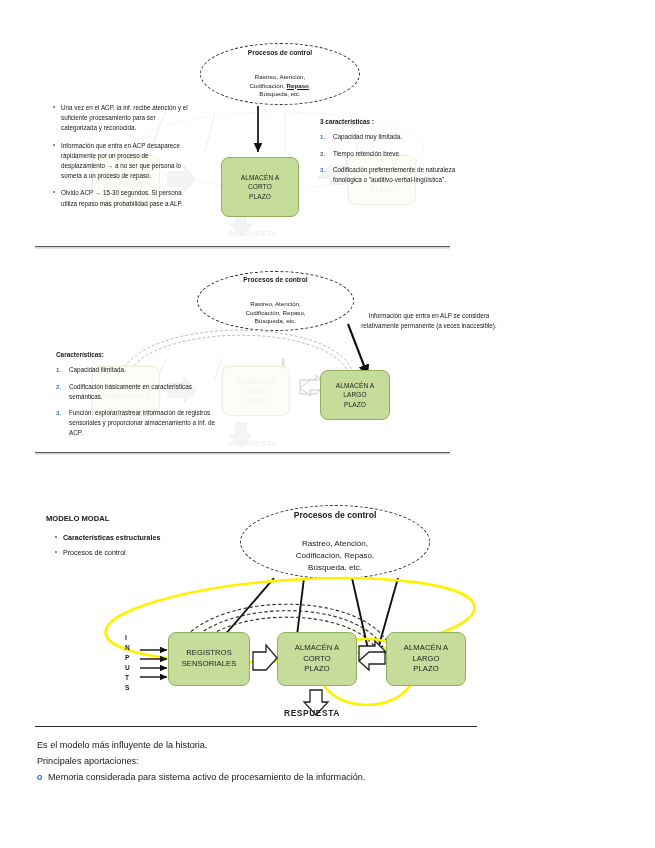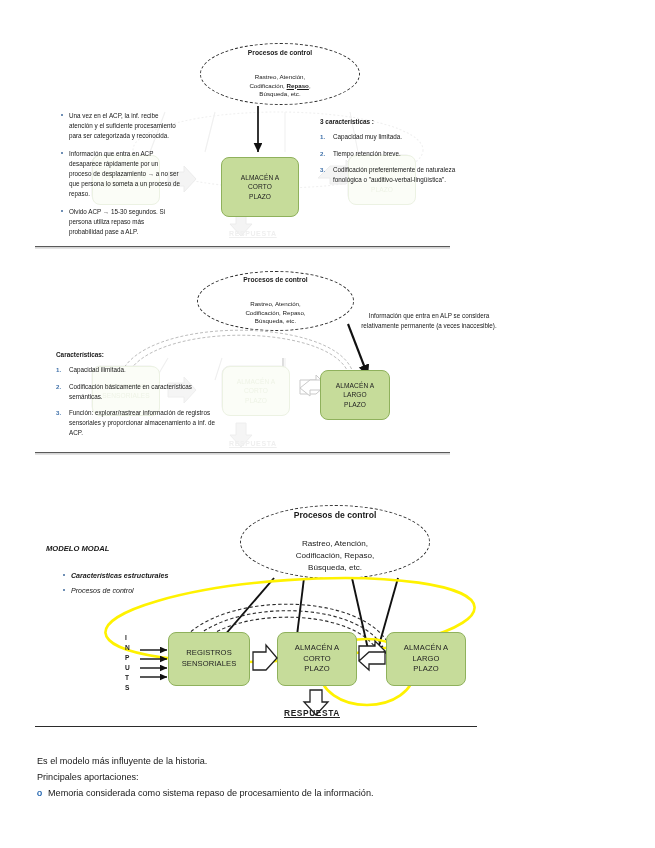--- a/index.html
+++ b/index.html
@@ -11,21 +11,21 @@
   .page{position:relative;width:655px;height:848px;}
   .divider{
     position:absolute;left:35px;width:415px;height:0;
     border-top:1.6px solid #5a5a5a;
     box-shadow:0 1.4px 0 0 #b9b9b9;
   }
   .divider.thin{box-shadow:none;border-top:1.4px solid #2b2b2b;}
 
   
   .txt{position:absolute;font-size:6.3px;line-height:1.62;color:#171717;}
-  .bullets{list-style:none;margin:16px;padding:0;}
+  .bullets{list-style:none;margin:8px;padding:0;}
   .bullets li{position:relative;padding-left:9px;margin-bottom:7px;}
   .bullets li:before{
     content:"";position:absolute;left:1px;top:3px;
     width:2px;height:2px;background:#6f8fb5;
   }
   .numlist{list-style:none;margin:0;padding:0;counter-reset:n;}
   .numlist li{position:relative;padding-left:13px;margin-bottom:6px;counter-increment:n;}
   .numlist li:before{
     content:counter(n) ".";position:absolute;left:0;top:0;
     color:#3d6fa8;font-weight:bold;font-size:6.1px;
@@ -46,21 +46,21 @@
     position:absolute;border:1.4px dashed #2e2e2e;border-radius:50%;
     display:flex;flex-direction:column;align-items:center;justify-content:center;
     text-align:center;background:#fff;
   }
   .ellipse .t1{font-weight:bold;font-size:6.7px;margin-bottom:1px;}
   .ellipse .t2{font-size:6.2px;line-height:1.42;margin-top:16px;}
   .ellipse.big .t1{font-size:8.6px;margin-bottom:2px;}
   .ellipse.big .t2{font-size:8.1px;line-height:1.45;}
   .ellipse u{text-decoration:underline;font-weight:bold;}
 
-  .resp{position:absolute;font-weight:bold;font-size:7px;letter-spacing:.6px;color:#222;text-decoration:underline;}
+  .resp{position:absolute;font-weight:bold;font-size:7px;letter-spacing:.6px;color:#222;}
   .resp.ghost{color:#efefef;}
   .inputs{position:absolute;font-weight:bold;font-size:6.6px;line-height:1.52;color:#222;letter-spacing:.3px;}
 
   svg{position:absolute;left:0;top:0;overflow:visible;}
   .hl{fill:none;stroke:#fff200;stroke-width:2.6;}
 </style>
 </head>
 <body>
 
 <div class="page">
@@ -191,21 +191,21 @@
         <li>Codificación básicamente en características semánticas.</li>
         <li>Función: explorar/rastrear información de registros sensoriales y proporcionar almacenamiento a inf. de ACP.</li>
       </ol>
     </div>
   </div>
 
   <div class="divider" style="top:452px;"></div>
 
   <div>
 
-    <div class="txt" style="left:46px;top:543px;width:170px;font-size:7.6px;font-style:italic;">
+    <div class="txt" style="left:46px;top:513px;width:170px;font-size:7.6px;">
       <div style="font-weight:bold;margin-bottom:6px;">MODELO MODAL</div>
       <ul class="bullets" style="font-size:7.1px;">
         <li style="margin-bottom:3px;font-weight:bold;">Características estructurales</li>
         <li style="margin-bottom:3px;">Procesos de control</li>
       </ul>
     </div>
 
     <div class="ellipse big" style="left:240px;top:505px;width:188px;height:72px;">
       <div class="t1">Procesos de control</div>
       <div class="t2">
@@ -277,25 +277,25 @@
         <polygon points="385,32 369,32 369,38 359,29 369,20 385,20 385,26"></polygon>
         <polygon points="310,58 322,58 322,70 328,70 316,83 304,70 310,70"></polygon>
       </g>
     </svg>
 
     <div class="resp" style="left:284px;top:708px;font-size:8.4px;">RESPUESTA</div>
   </div>
 
   <div class="divider thin" style="top:726px;width:442px;box-shadow:none;"></div>
 
-  <div class="txt" style="left:37px;top:754px;width:420px;font-size:9.1px;line-height:1.75;">
+  <div class="txt" style="left:37px;top:738px;width:420px;font-size:9.1px;line-height:1.75;">
     <div>Es el modelo más influyente de la historia.</div>
     <div>Principales aportaciones:</div>
     <div style="position:relative;padding-left:11px;">
       <span style="position:absolute;left:0;top:0;color:#2e6db4;">o</span>
     </div>
     <div style="position:relative;padding-left:11px;">
       <span style="position:absolute;left:0;top:0;color:#2e6db4;">o</span>
-      <span>Memoria considerada como sistema repaso de procesamiento de la información.</span>
+      <span>Memoria considerada para sistema activo de procesamiento de la información.</span>
     </div>
   </div>
 
 </div>
 
 </body></html>

